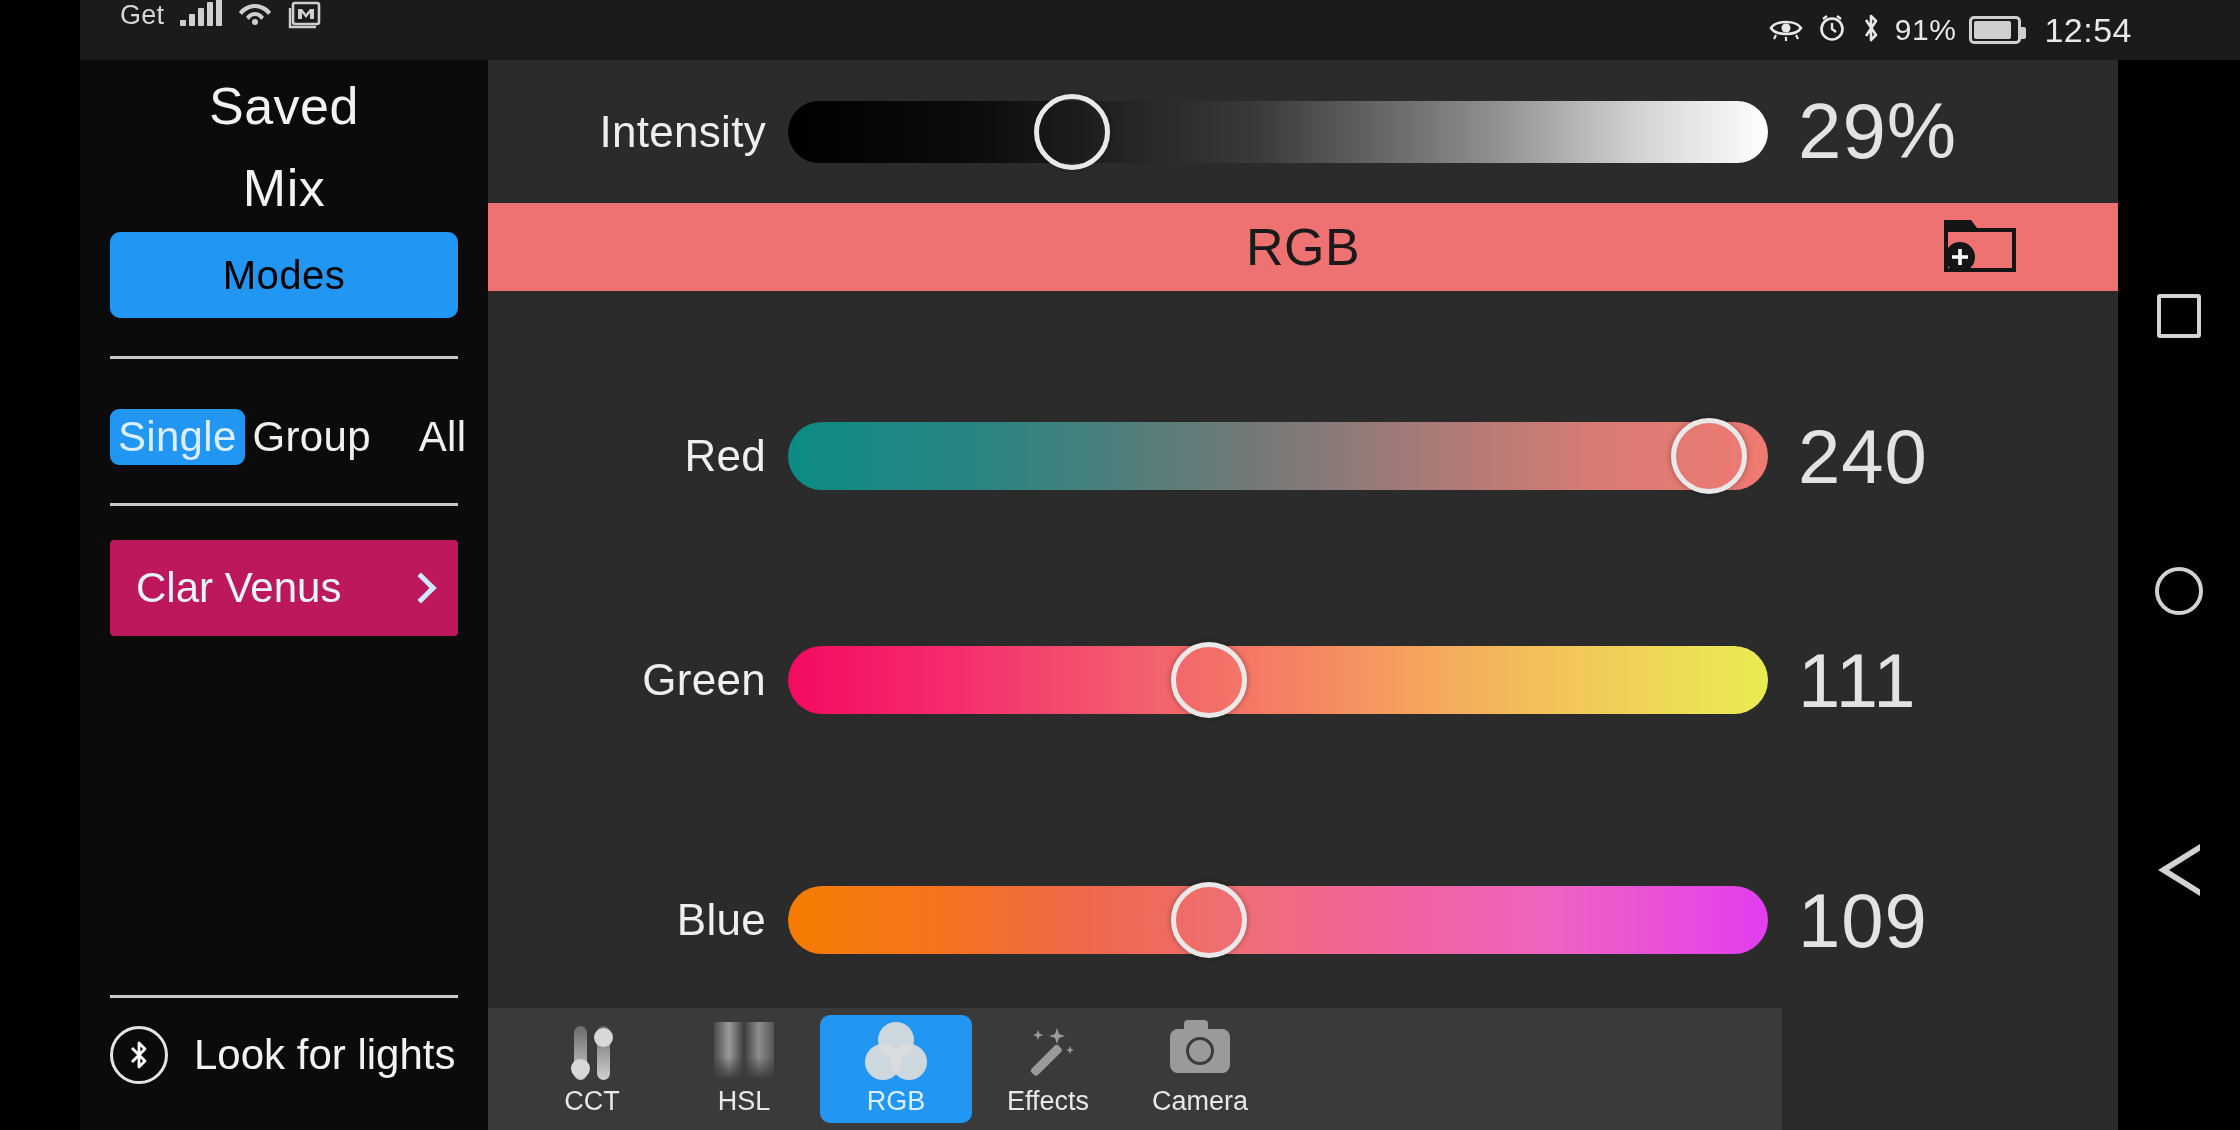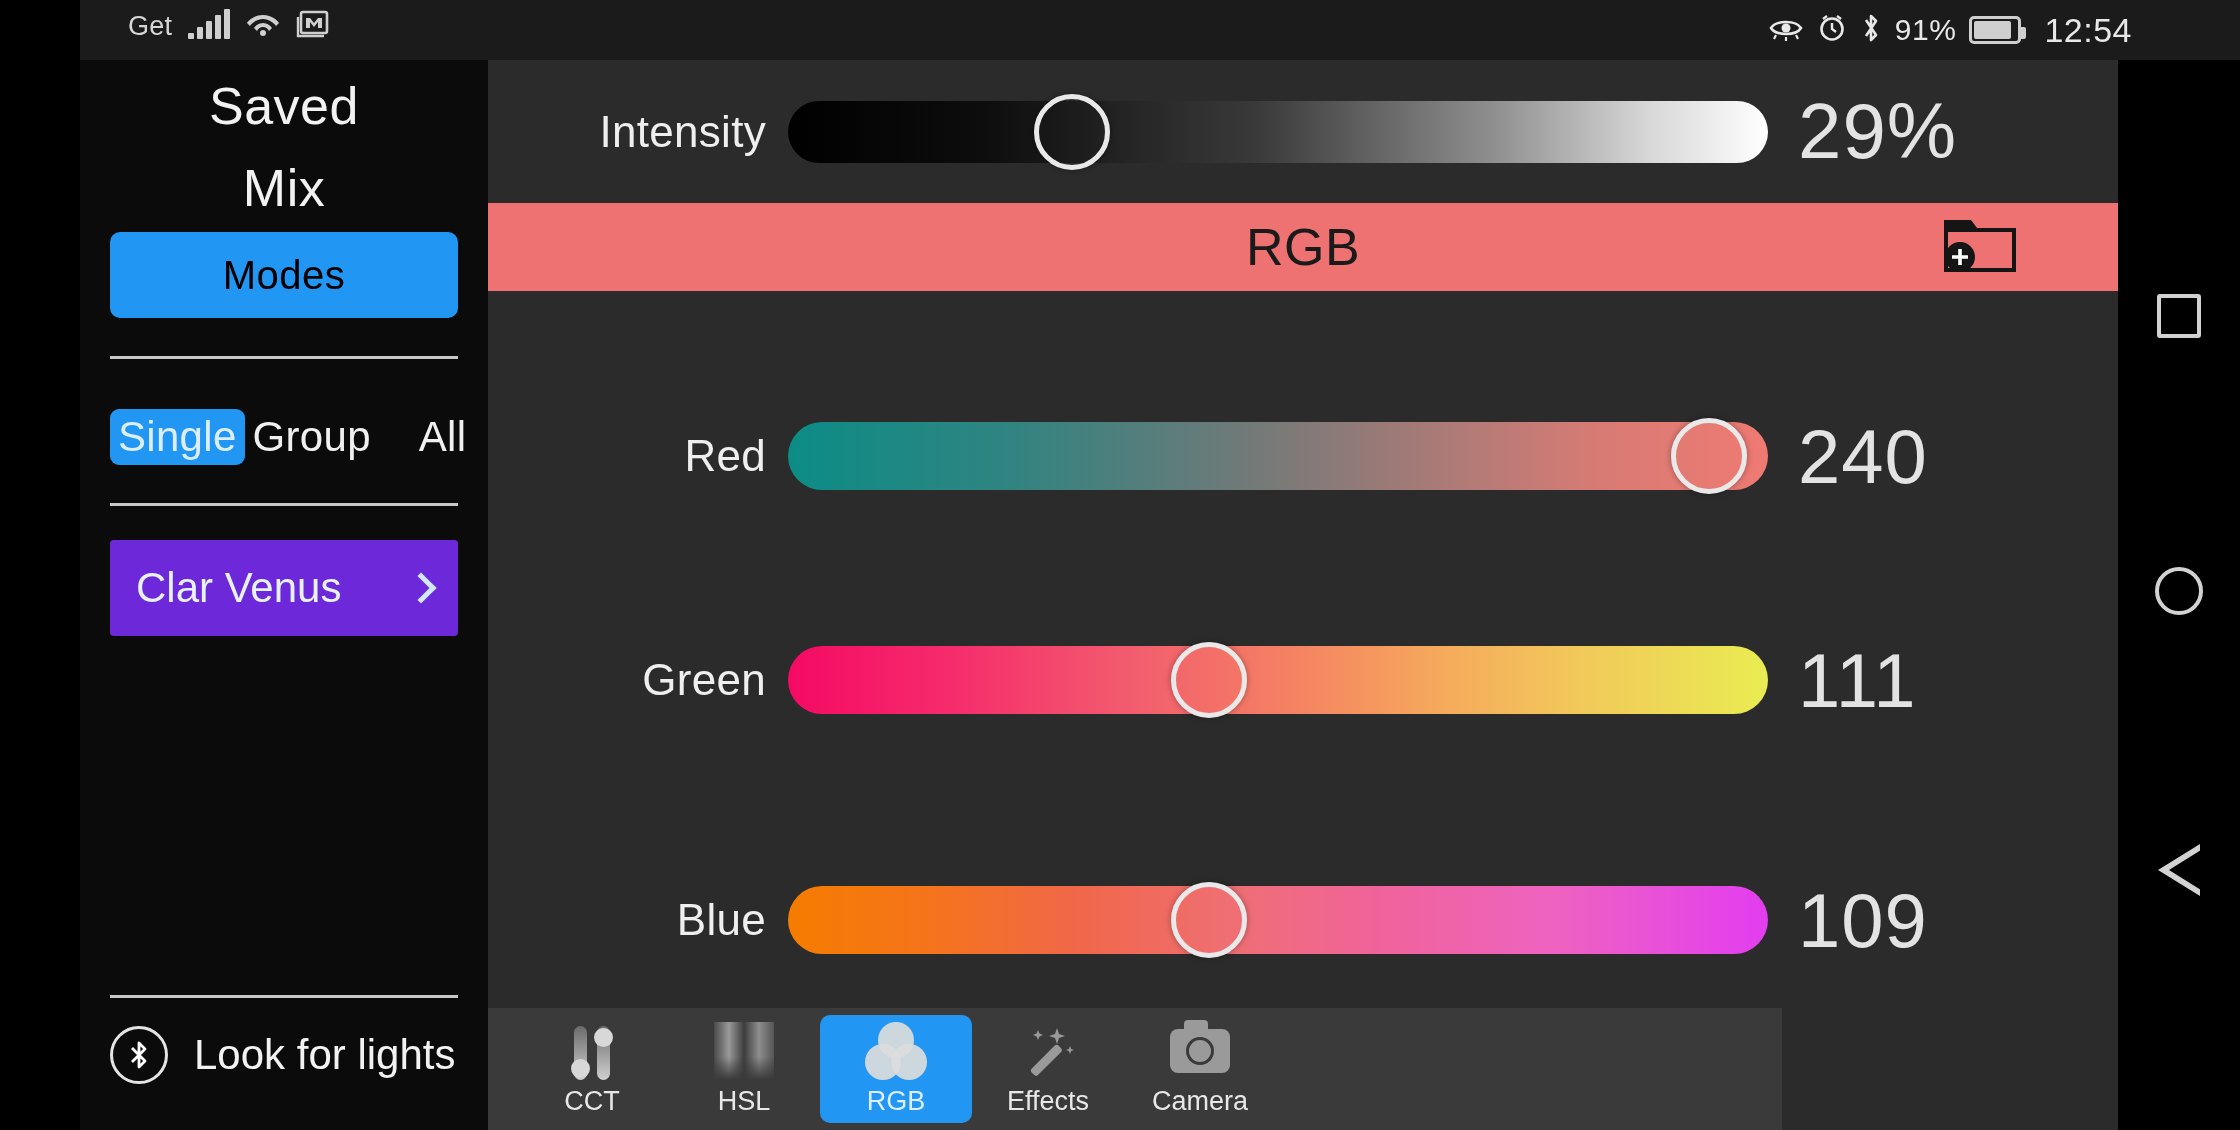--- a/index.html
+++ b/index.html
@@ -16,22 +16,22 @@
   }
 
   
   #statusbar {
     position: absolute; left: 0; top: 0;
     width: 2240px; height: 60px;
     background: #1b1b1b;
   }
   #statusbar .blackcap { position:absolute; left:0; top:0; width:80px; height:60px; background:#000; }
   #sb-left {
-    position: absolute; left: 128px; top: 0; height: 52px;
-    display: flex; align-items: center; gap: 16px;
+    position: absolute; left: 120px; top: 0; height: 52px;
+    display: flex; align-items: flex-start; gap: 16px;
   }
   #sb-left .carrier {
     color: #d6d6d6; font-size: 27px; letter-spacing: .2px;
   }
   #sb-right {
     position: absolute; right: 108px; top: 0; height: 60px;
     display: flex; align-items: center; gap: 13px;
   }
   #sb-right .pct { color: #e8e8e8; font-size: 30px; letter-spacing:.5px; }
   #sb-right .clock { color: #e8e8e8; font-size: 34px; margin-left: 10px; letter-spacing:.5px; }
@@ -79,21 +79,21 @@
   }
   #scope-row .seg {
     color: #f0f0f0; font-size: 42px; padding: 4px 8px;
     border-radius: 9px; letter-spacing: .3px;
   }
   #scope-row .seg.active { background:#2196f3; color:#dceeff; }
   #scope-row .seg.last { margin-left: 32px; }
 
   #device-btn {
     width: 348px; height: 96px; margin-top: 34px;
-    background: #6d28d9; border-radius: 4px;
+    background: #be185d; border-radius: 4px;
     display: flex; align-items: center; justify-content: space-between;
     padding: 0 26px;
   }
   #device-btn .dev-name { color:#e6f3fe; font-size: 42px; }
   #device-btn .chev {
     width: 22px; height: 22px;
     border-top: 5px solid #cfe8fb; border-right: 5px solid #cfe8fb;
     transform: rotate(45deg);
   }
   #sidebar .spacer { flex: 1; }

